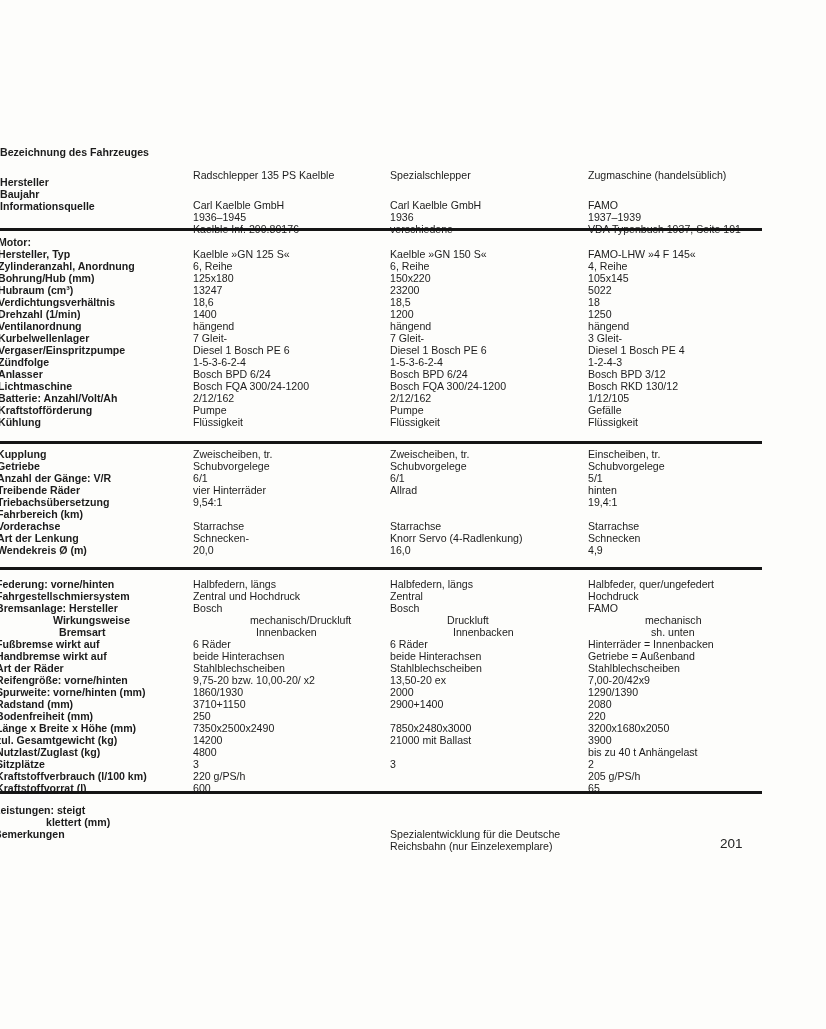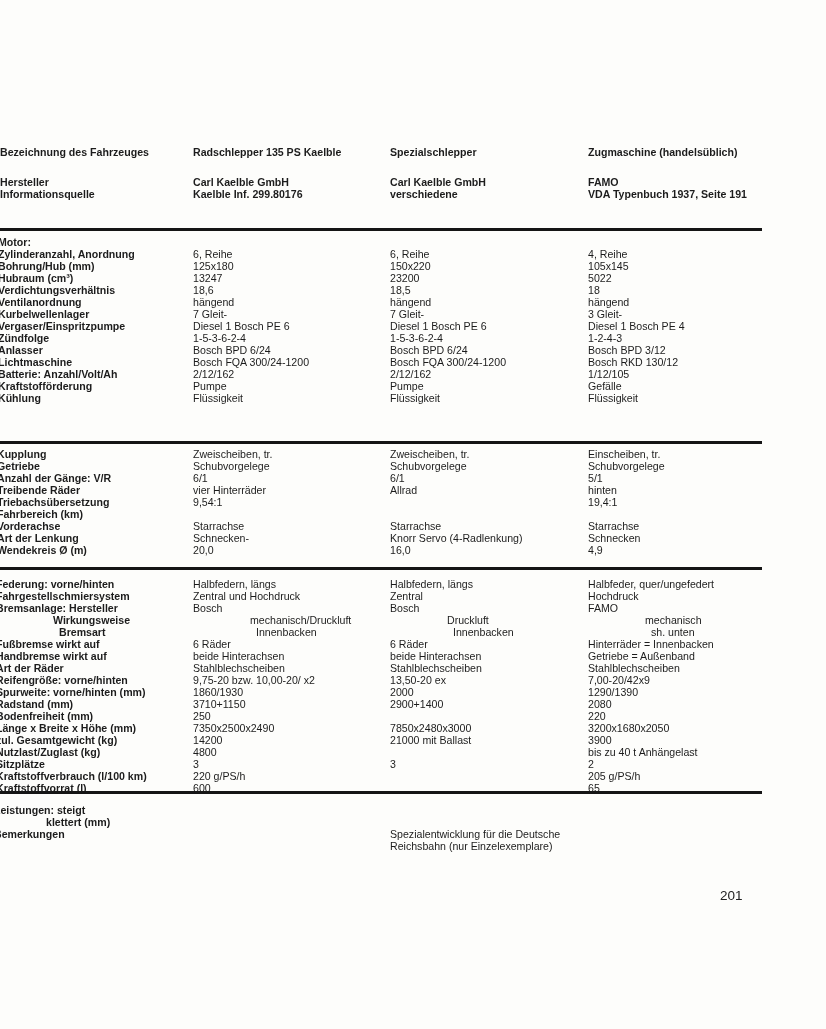--- a/index.html
+++ b/index.html
@@ -13,29 +13,29 @@
     -webkit-font-smoothing:antialiased;
   }
   .sheet{position:absolute;left:0;top:0;width:826px;height:1029px;}
   .rule{position:absolute;left:0;width:762px;height:3px;background:#151515;}
   .sec{position:absolute;left:0;width:800px;}
   .row{display:flex;height:12px;line-height:12px;font-size:10.6px;letter-spacing:0;}
   .c-label{width:193px;font-weight:bold;white-space:nowrap;flex:0 0 193px;}
   .c-v1{width:197px;flex:0 0 197px;white-space:nowrap;}
   .c-v2{width:198px;flex:0 0 198px;white-space:pre-line;}
   .c-v3{flex:1;white-space:nowrap;}
-  .bold-vals .c-v1,.bold-vals .c-v2,.bold-vals .c-v3{font-weight:bold;}
+  .bold-vals .c-v1,.bold-vals .c-v2,.bold-vals .c-v3{font-weight:normal;margin-top:23px;}
   
   .shift0 .c-label{position:relative;left:0;}
   .shift1 .c-label{position:relative;left:-2px;}
   .shift2 .c-label{position:relative;left:-3px;}
   .shift3 .c-label{position:relative;left:-4px;}
   .shift4 .c-label{position:relative;left:-6px;}
   .heading-row .c-label{font-weight:bold;}
-  .page-num{position:absolute;left:720px;top:888px;font-size:13.5px;color:#222;}
+  .page-num{position:absolute;left:720px;top:836px;font-size:13.5px;color:#222;}
 </style>
 </head>
 <body>
 
 <div class="sheet">
 
   <div class="sec shift0" id="sec-header" style="top:146px;">
       <div class="row bold-vals">
         <div class="c-label">Bezeichnung des Fahrzeuges</div>
         <div class="c-v1">Radschlepper 135 PS Kaelble</div>
@@ -43,34 +43,46 @@
         <div class="c-v3">Zugmaschine (handelsüblich)</div>
       </div>
       <div style="height: 18px;"></div>
       <div class="row bold-vals">
         <div class="c-label">Hersteller</div>
         <div class="c-v1">Carl Kaelble GmbH</div>
         <div class="c-v2">Carl Kaelble GmbH</div>
         <div class="c-v3">FAMO</div>
       </div>
       <div class="row bold-vals">
+        <div class="c-label">Baujahr</div>
+        <div class="c-v1">1936–1945</div>
+        <div class="c-v2">1936</div>
+        <div class="c-v3">1937–1939</div>
+      </div>
+      <div class="row bold-vals">
         <div class="c-label">Informationsquelle</div>
         <div class="c-v1">Kaelble Inf. 299.80176</div>
         <div class="c-v2">verschiedene</div>
         <div class="c-v3">VDA Typenbuch 1937, Seite 191</div>
       </div>
     </div>
 
   <div class="rule" style="top:228px;"></div>
 
   <div class="sec shift1" id="sec-0" style="top:236px;">
       <div class="row heading-row">
         <div class="c-label">Motor:</div>
       </div>
       <div class="row">
+        <div class="c-label">Hersteller, Typ</div>
+        <div class="c-v1">Kaelble »GN 125 S«</div>
+        <div class="c-v2">Kaelble »GN 150 S«</div>
+        <div class="c-v3">FAMO-LHW »4 F 145«</div>
+      </div>
+      <div class="row">
         <div class="c-label">Zylinderanzahl, Anordnung</div>
         <div class="c-v1">6, Reihe</div>
         <div class="c-v2">6, Reihe</div>
         <div class="c-v3">4, Reihe</div>
       </div>
       <div class="row">
         <div class="c-label">Bohrung/Hub (mm)</div>
         <div class="c-v1">125x180</div>
         <div class="c-v2">150x220</div>
         <div class="c-v3">105x145</div>
@@ -79,20 +91,26 @@
         <div class="c-label">Hubraum (cm³)</div>
         <div class="c-v1">13247</div>
         <div class="c-v2">23200</div>
         <div class="c-v3">5022</div>
       </div>
       <div class="row">
         <div class="c-label">Verdichtungsverhältnis</div>
         <div class="c-v1">18,6</div>
         <div class="c-v2">18,5</div>
         <div class="c-v3">18</div>
+      </div>
+      <div class="row">
+        <div class="c-label">Drehzahl (1/min)</div>
+        <div class="c-v1">1400</div>
+        <div class="c-v2">1200</div>
+        <div class="c-v3">1250</div>
       </div>
       <div class="row">
         <div class="c-label">Ventilanordnung</div>
         <div class="c-v1">hängend</div>
         <div class="c-v2">hängend</div>
         <div class="c-v3">hängend</div>
       </div>
       <div class="row">
         <div class="c-label">Kurbelwellenlager</div>
         <div class="c-v1">7 Gleit-</div>

